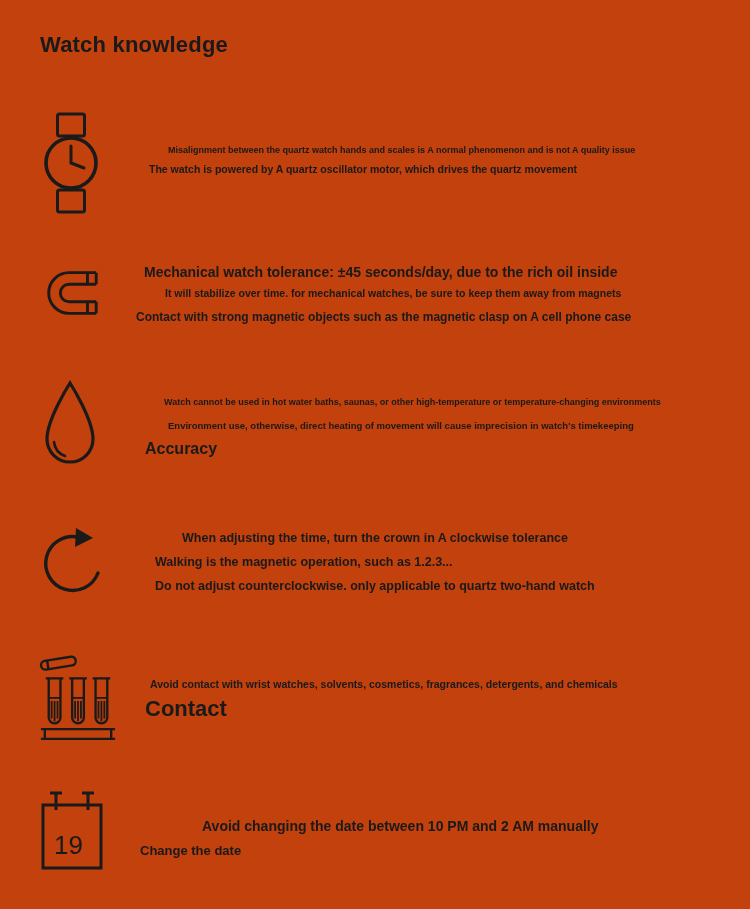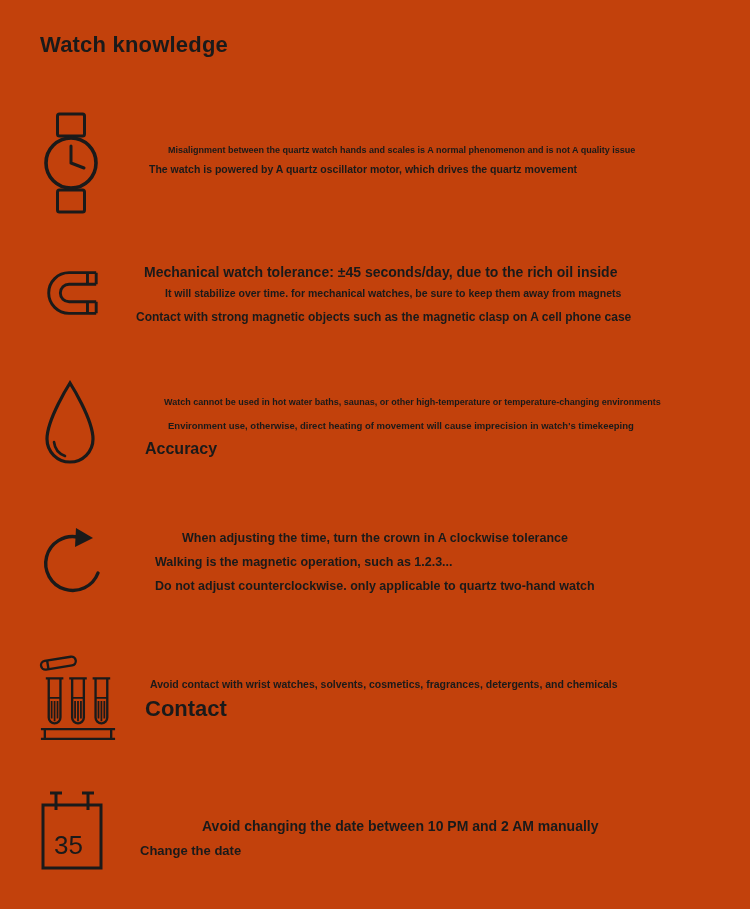--- a/index.html
+++ b/index.html
@@ -124,19 +124,19 @@
     <span class="line s5-l1">Avoid contact with wrist watches, solvents, cosmetics, fragrances, detergents, and chemicals</span>
     <span class="line s5-l2">Contact</span>
   </section>
 
   <section class="sec s6">
     <span class="icon">
       <svg width="64" height="82" viewBox="0 0 64 82" fill="none" stroke="#1a1a1a" stroke-width="3">
         <rect x="3" y="15" width="58" height="63"></rect>
         <path d="M16 3 V20 M48 3 V20 M10 3 H22 M42 3 H54"></path>
       </svg>
-      <span class="cal-num">35</span>
+      <span class="cal-num">19</span>
     </span>
     <span class="line s6-l1">Avoid changing the date between 10 PM and 2 AM manually</span>
     <span class="line s6-l2">Change the date</span>
   </section>
 
 </div>
 
 </body></html>

